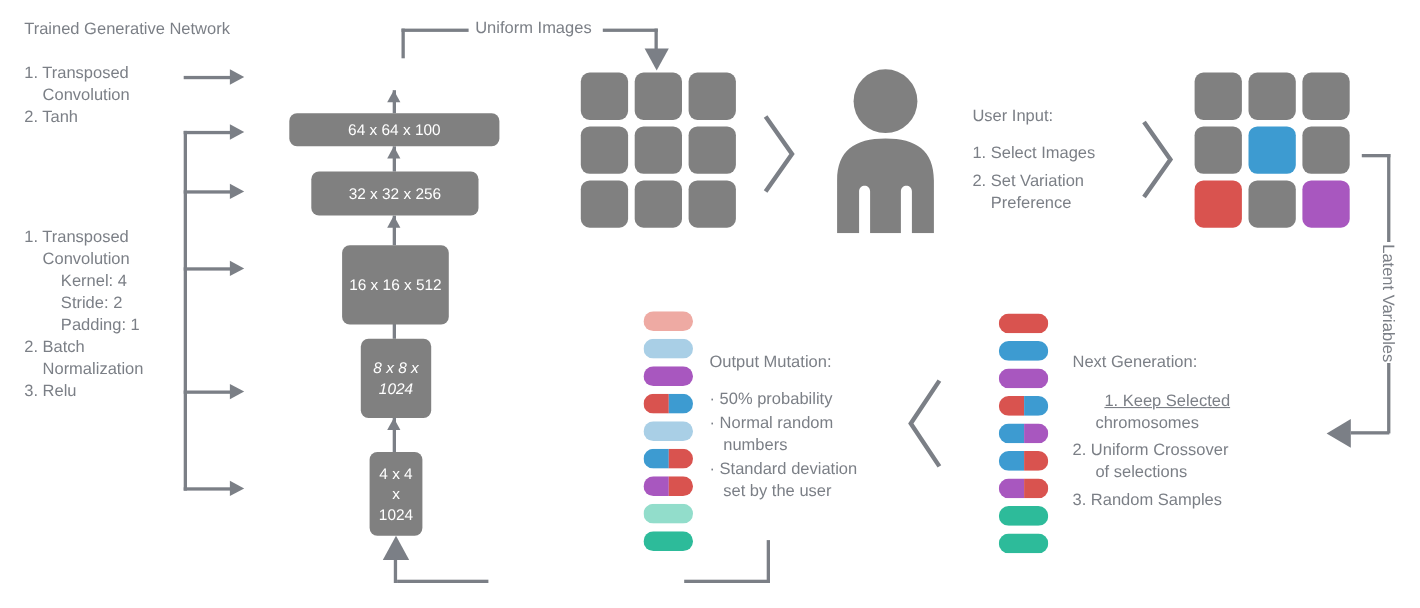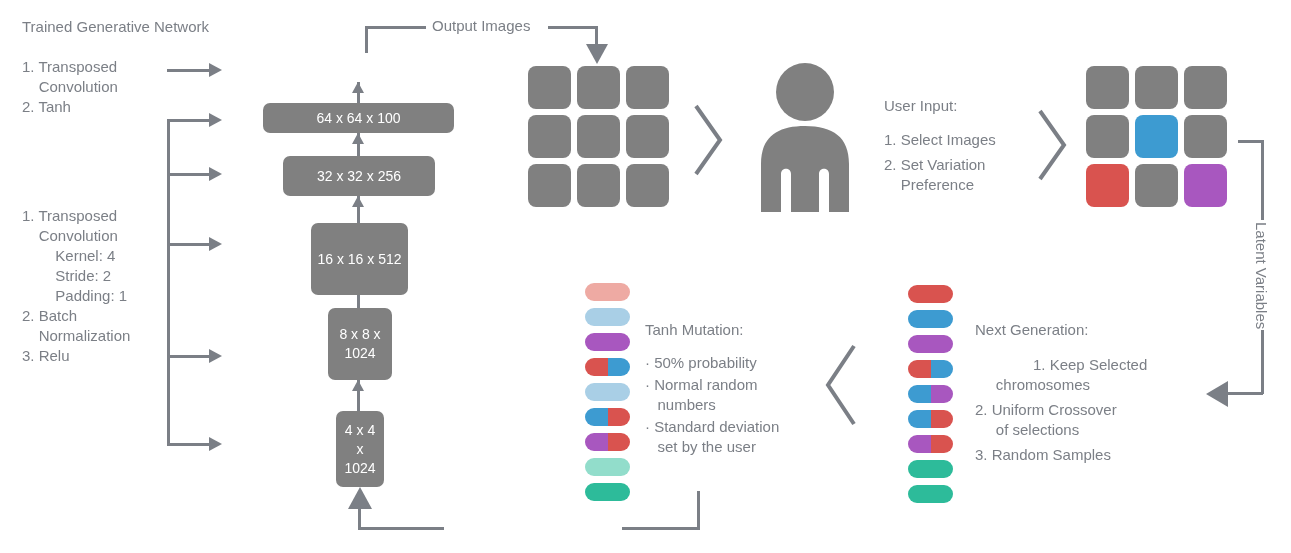--- a/index.html
+++ b/index.html
@@ -151,29 +151,29 @@
 
   <div class="vline" style="left:357px; top:279px; height:29px;"></div>
   <div class="arrow-u" style="left:352px; top:279px;"></div>
 
   <div class="vline" style="left:357px; top:380px; height:31px;"></div>
   <div class="arrow-u" style="left:352px; top:380px;"></div>
 
   <div class="layer-box" style="left:263px; top:103px; width:191px; height:30px;">64 x 64 x 100</div>
   <div class="layer-box" style="left:283px; top:156px; width:152px; height:40px;">32 x 32 x 256</div>
   <div class="layer-box" style="left:311px; top:223px; width:97px; height:72px;">16 x 16 x 512</div>
-  <div class="layer-box" style="left:328px; top:308px; width:64px; height:72px;">8 x 8 x
+  <div class="layer-box" style="left:328px; top:308px; width:64px; height:72px;font-style:italic;">8 x 8 x
 1024</div>
   <div class="layer-box" style="left:336px; top:411px; width:48px; height:76px;text-align:center;">4 x 4
 x
 1024</div>
 
   <div class="vline" style="left:365px; top:26px; height:27px;"></div>
   <div class="hline" style="left:365px; top:26px; width:61px;"></div>
-  <div class="txt" style="left:432px; top:16px;">Output Images</div>
+  <div class="txt" style="left:432px; top:16px;">Uniform Images</div>
   <div class="hline" style="left:548px; top:26px; width:50px;"></div>
   <div class="vline" style="left:595px; top:26px; height:22px;"></div>
   <div class="arrow-d" style="left:586px; top:44px;"></div>
 
   <div class="cell" style="left:528px; top:66px; width:43px; height:43px; background:#808080;"></div>
   <div class="cell" style="left:577px; top:66px; width:43px; height:43px; background:#808080;"></div>
   <div class="cell" style="left:626px; top:66px; width:43px; height:43px; background:#808080;"></div>
   <div class="cell" style="left:528px; top:115px; width:43px; height:43px; background:#808080;"></div>
   <div class="cell" style="left:577px; top:115px; width:43px; height:43px; background:#808080;"></div>
   <div class="cell" style="left:626px; top:115px; width:43px; height:43px; background:#808080;"></div>
@@ -242,21 +242,21 @@
       <span style="width:50%; background:#d9534f;"></span>
   </div>
   <div class="strip" style="left:908px; top:460px; width:45px;">
     <span style="width:100%; background:#2dbb9a;"></span>
   </div>
   <div class="strip" style="left:908px; top:485px; width:45px;">
     <span style="width:100%; background:#2dbb9a;"></span>
   </div>
 
   <div class="txt" style="left:975px; top:320px;">Next Generation:</div>
-  <div class="txt" style="left:1033px; top:355px;">1. Keep Selected</div>
+  <div class="txt" style="left:1004px; top:355px;text-decoration:underline;">1. Keep Selected</div>
   <div class="txt" style="left:975px; top:375px;">     chromosomes</div>
   <div class="txt" style="left:975px; top:400px;">2. Uniform Crossover</div>
   <div class="txt" style="left:975px; top:420px;">     of selections</div>
   <div class="txt" style="left:975px; top:445px;">3. Random Samples</div>
 
   <svg class="chev" style="left:820px; top:340px;" width="40" height="90" viewBox="0 0 40 90">
     <polyline points="34,6 8,45 34,84" fill="none" stroke="#7b7f86" stroke-width="4"></polyline>
   </svg>
 
   <div class="strip" style="left:585px; top:283px; width:45px;">
@@ -283,21 +283,21 @@
     <span style="width:50%; background:#a857bf;"></span>
       <span style="width:50%; background:#d9534f;"></span>
   </div>
   <div class="strip" style="left:585px; top:458px; width:45px;">
     <span style="width:100%; background:#92ddcb;"></span>
   </div>
   <div class="strip" style="left:585px; top:483px; width:45px;">
     <span style="width:100%; background:#2dbb9a;"></span>
   </div>
 
-  <div class="txt" style="left:645px; top:320px;">Tanh Mutation:</div>
+  <div class="txt" style="left:645px; top:320px;">Output Mutation:</div>
   <div class="txt" style="left:645px; top:353px;">· 50% probability</div>
   <div class="txt" style="left:645px; top:375px;">· Normal random</div>
   <div class="txt" style="left:645px; top:395px;">   numbers</div>
   <div class="txt" style="left:645px; top:417px;">· Standard deviation</div>
   <div class="txt" style="left:645px; top:437px;">   set by the user</div>
 
   <div class="vline" style="left:697px; top:491px; height:38px;"></div>
   <div class="hline" style="left:622px; top:527px; width:78px;"></div>
   <div class="hline" style="left:361px; top:527px; width:83px;"></div>
   <div class="vline" style="left:358px; top:508px; height:22px;"></div>

